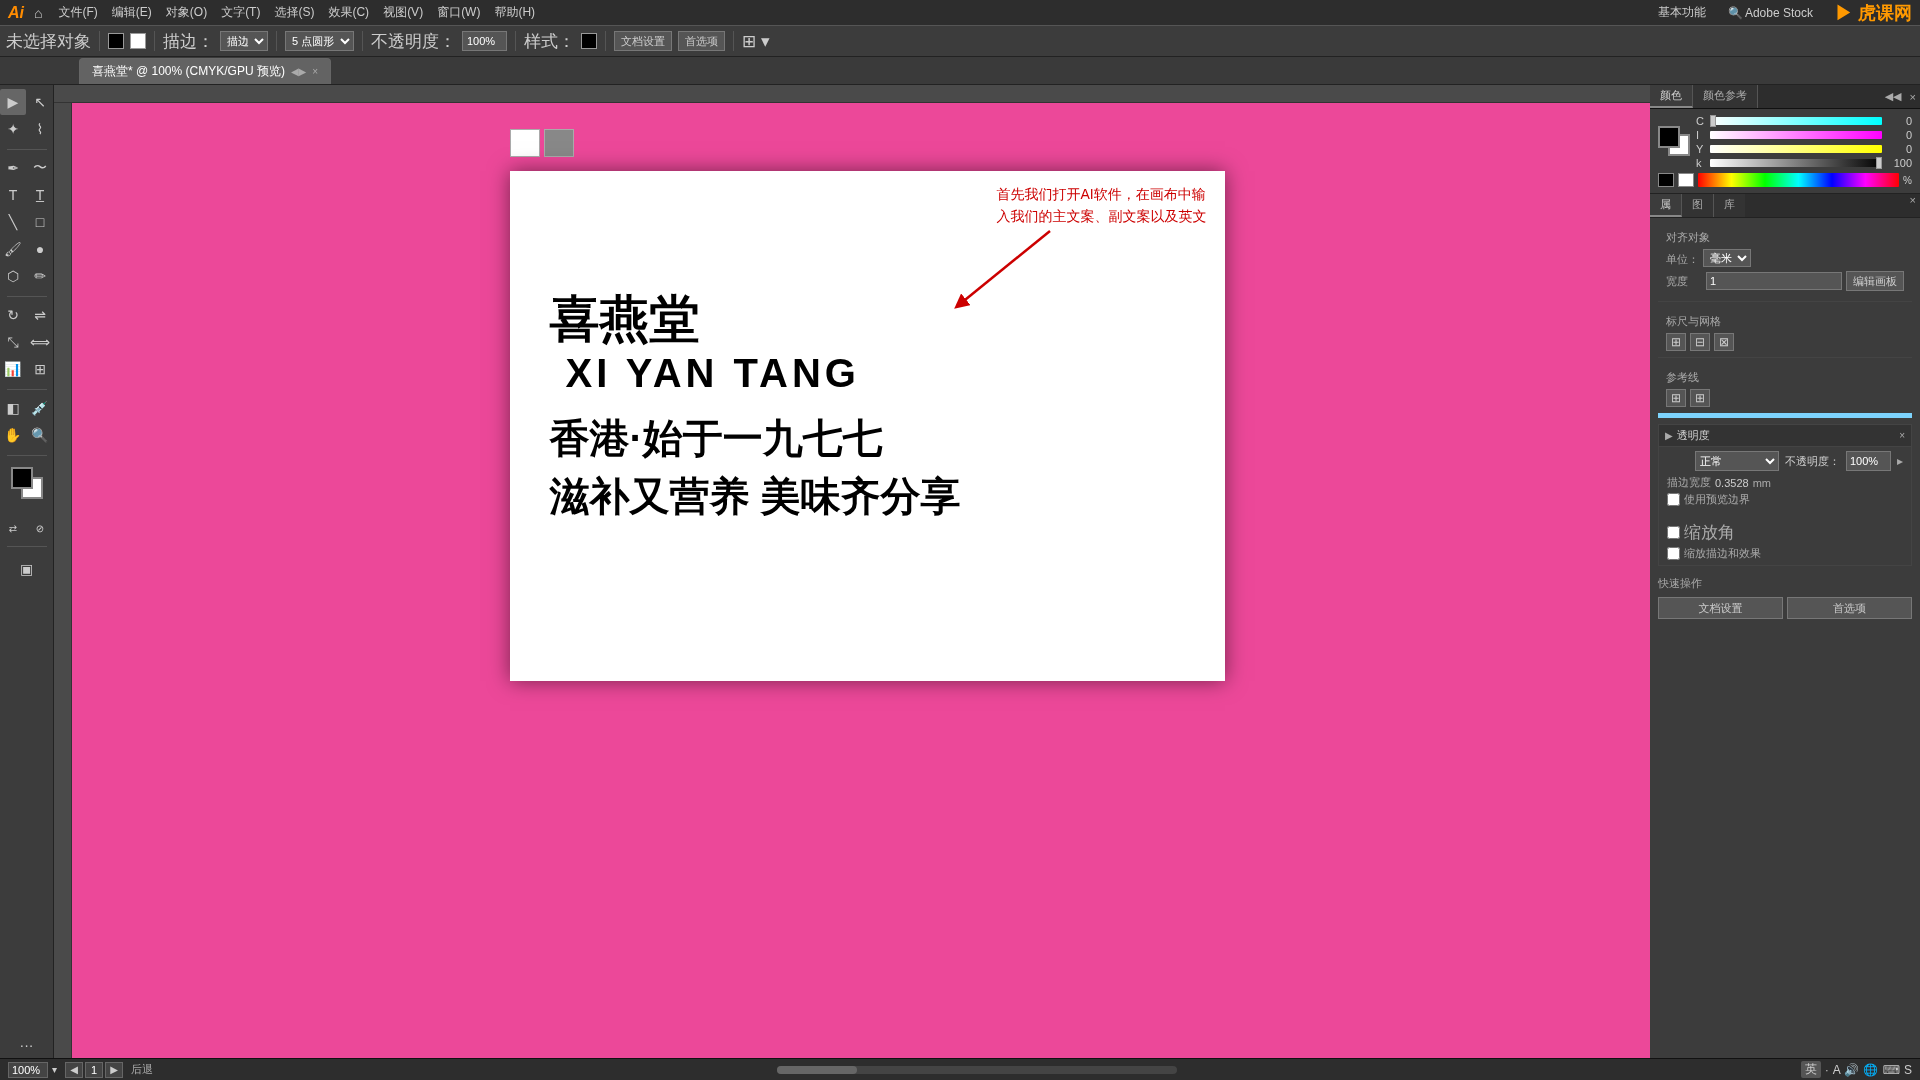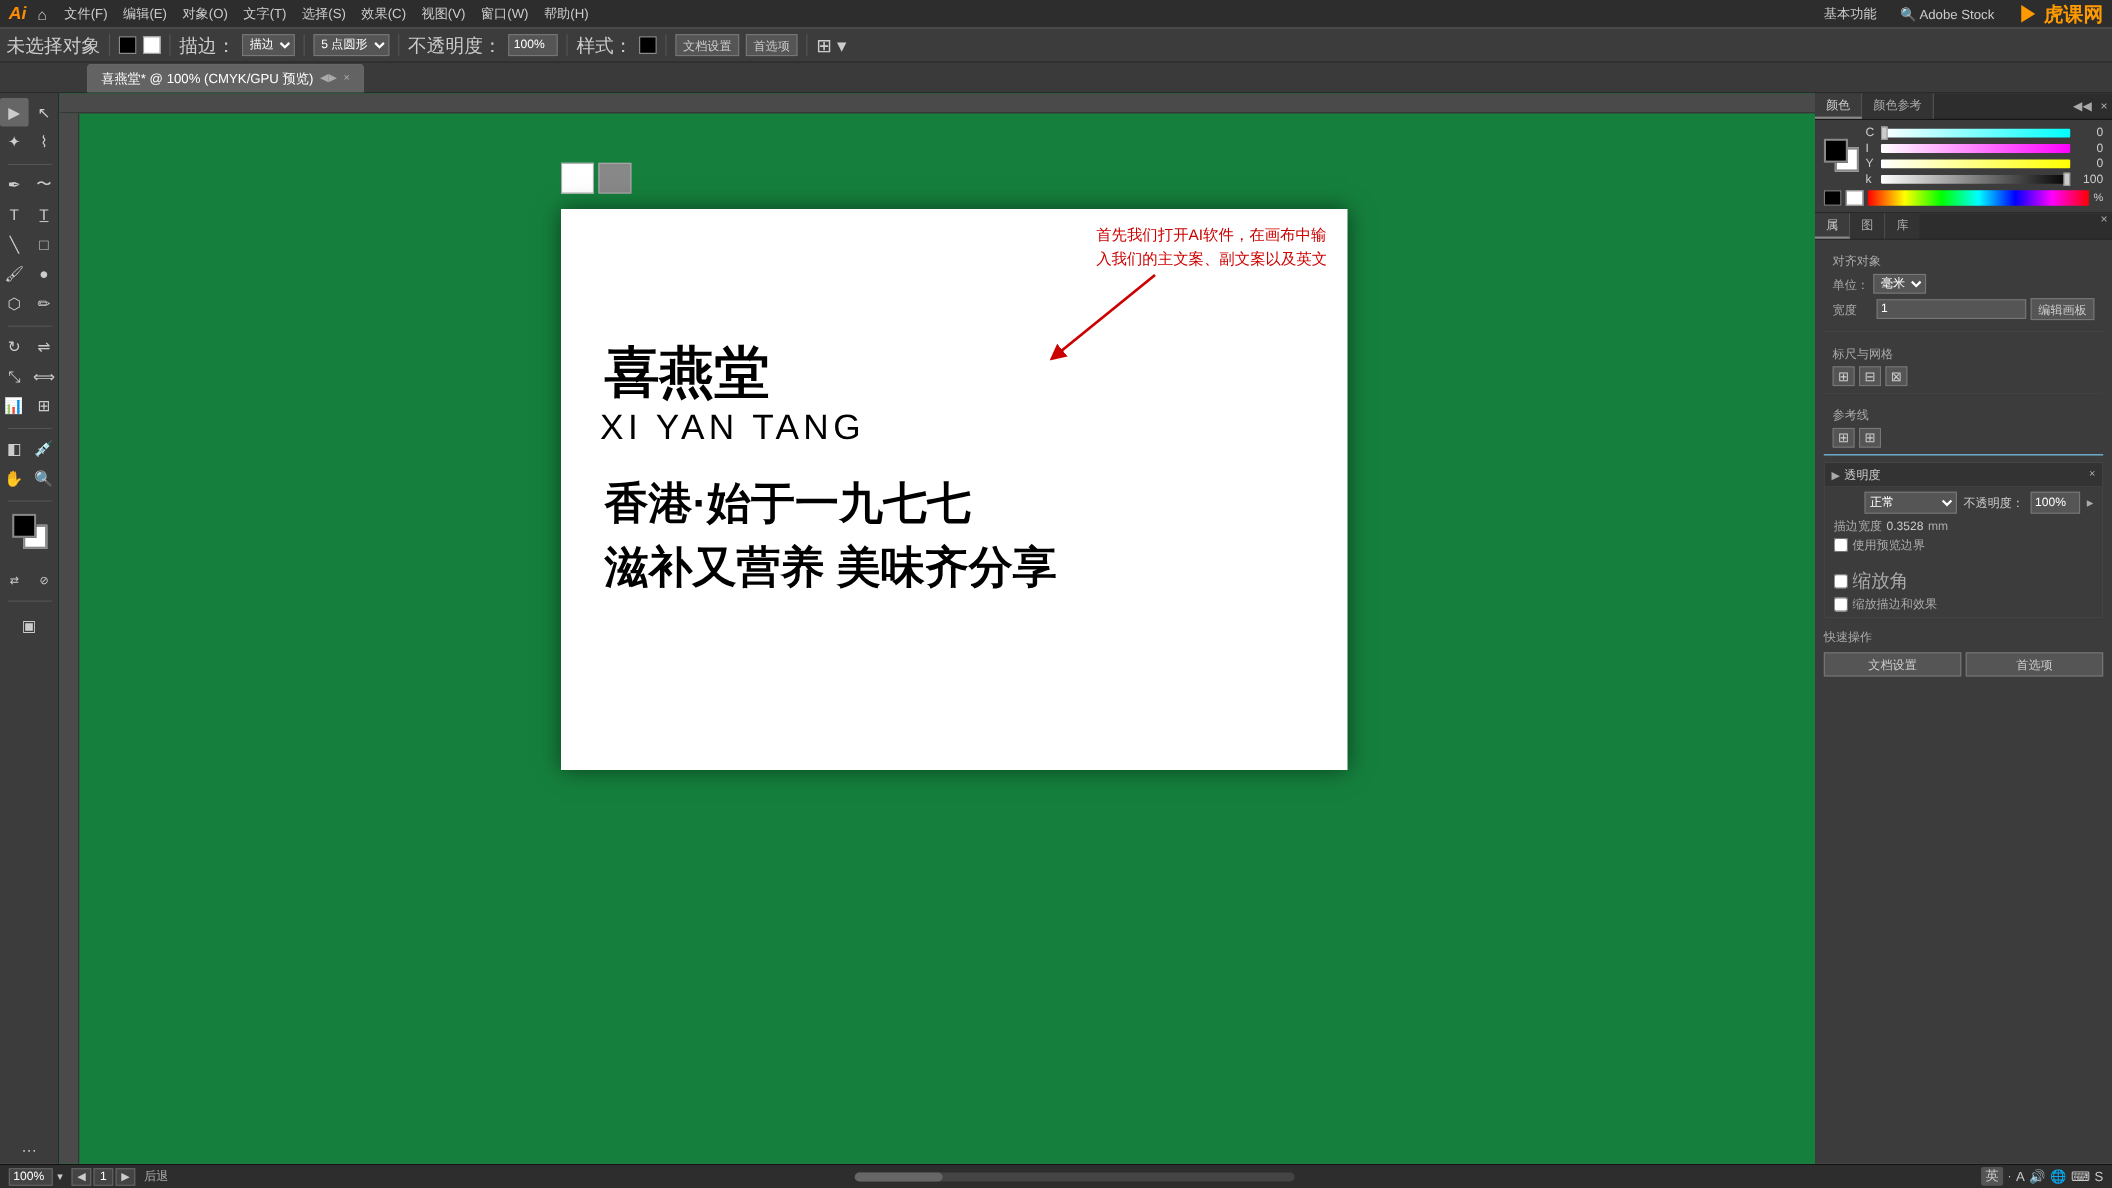--- a/index.html
+++ b/index.html
@@ -66,22 +66,22 @@
     }
     .tool-btn.active { background: #666; }
     .tool-row { display: flex; gap: 1px; }
     .tool-divider { width: 40px; height: 1px; background: #555; margin: 3px 0; }
     .swatch-fg { width: 22px; height: 22px; background: #000; border: 2px solid #888; position: absolute; top: 0; left: 4px; z-index: 2; }
     .swatch-bg { width: 22px; height: 22px; background: #fff; border: 2px solid #888; position: absolute; top: 10px; left: 14px; z-index: 1; }
     .swatch-container { width: 40px; height: 40px; position: relative; }
 
     
     #canvas-area {
-      flex: 1; background: #15803d; overflow: hidden; position: relative;
-      display: flex; align-items: flex-start; justify-content: center; padding-top: 25px;
+      flex: 1; background: #ec4899; overflow: hidden; position: relative;
+      display: flex; align-items: flex-start; justify-content: center; padding-top: 6px;
     }
     #artboard-container { position: relative; margin-top: 60px; }
     #artboard {
       width: 720px; height: 510px; background: #fff; position: relative;
       box-shadow: 0 0 20px rgba(0,0,0,0.5);
     }
 
     
     #color-guides { position: absolute; top: -40px; left: 0; display: flex; gap: 4px; }
     .color-guide-box { width: 30px; height: 28px; border: 1px solid #aaa; }
@@ -301,21 +301,21 @@
         <svg style="position:absolute;top:55px;right:160px;width:130px;height:90px;" viewBox="0 0 130 90">
           <defs>
             <marker id="arrowhead" markerWidth="6" markerHeight="6" refX="3" refY="3" orient="auto">
               <polygon points="0 0, 6 3, 0 6" fill="#cc0000"></polygon>
             </marker>
           </defs>
           <line x1="115" y1="5" x2="25" y2="78" stroke="#cc0000" stroke-width="2.5" marker-end="url(#arrowhead)"></line>
         </svg>
 
         <div class="artboard-main-chinese" style="position:absolute;top:115px;left:40px;font-size:50px;font-weight:bold;color:#000;">喜燕堂</div>
-        <div class="artboard-english" style="position:absolute;top:180px;left:36px;font-size:32px;font-weight:normal;color:#000;font-family:Arial,sans-serif;letter-spacing:4px;">XI  YAN  TANG</div>
+        <div class="artboard-english" style="position:absolute;top:180px;left:56px;font-size:40px;font-weight:bold;color:#000;font-family:Arial,sans-serif;letter-spacing:4px;">XI  YAN  TANG</div>
         <div class="artboard-sub1" style="position:absolute;top:240px;left:40px;font-size:40px;font-weight:bold;color:#000;">香港·始于一九七七</div>
         <div class="artboard-sub2" style="position:absolute;top:298px;left:40px;font-size:40px;font-weight:bold;color:#000;">滋补又营养 美味齐分享</div>
       </div>
     </div>
   </div>
 
   <div class="right-column">
 
     <div style="display:flex;background:#2d2d2d;border-bottom:1px solid #111;align-items:center;">
       <div style="display:flex;gap:0;">
@@ -401,21 +401,21 @@
 
       <div class="prop-section" style="border-bottom:1px solid #444;padding-bottom:6px;margin-bottom:6px;">
         <div style="color:#aaa;font-size:11px;margin-bottom:4px;">标尺与网格</div>
         <div style="display:flex;gap:4px;">
           <div class="align-icon" style="width:20px;height:18px;background:#555;border:1px solid #777;display:flex;align-items:center;justify-content:center;color:#ccc;font-size:12px;">⊞</div>
           <div class="align-icon" style="width:20px;height:18px;background:#555;border:1px solid #777;display:flex;align-items:center;justify-content:center;color:#ccc;font-size:12px;">⊟</div>
           <div class="align-icon" style="width:20px;height:18px;background:#555;border:1px solid #777;display:flex;align-items:center;justify-content:center;color:#ccc;font-size:12px;">⊠</div>
         </div>
       </div>
 
-      <div class="prop-section" style="border-bottom:1px solid #7dd3fc;padding-bottom:6px;margin-bottom:6px;">
+      <div class="prop-section" style="border-bottom:5px solid #7dd3fc;padding-bottom:6px;margin-bottom:6px;">
         <div style="color:#aaa;font-size:11px;margin-bottom:4px;">参考线</div>
         <div style="display:flex;gap:4px;">
           <div class="align-icon" style="width:20px;height:18px;background:#555;border:1px solid #777;display:flex;align-items:center;justify-content:center;color:#ccc;font-size:12px;">⊞</div>
           <div class="align-icon" style="width:20px;height:18px;background:#555;border:1px solid #777;display:flex;align-items:center;justify-content:center;color:#ccc;font-size:12px;">⊞</div>
         </div>
       </div>
 
       <div style="border:1px solid #444;margin-bottom:6px;">
         <div class="trans-header" style="display:flex;align-items:center;gap:4px;padding:3px 6px;background:#333;border-bottom:1px solid #444;">
           <span style="color:#aaa;font-size:10px;cursor:pointer;">▶</span>

